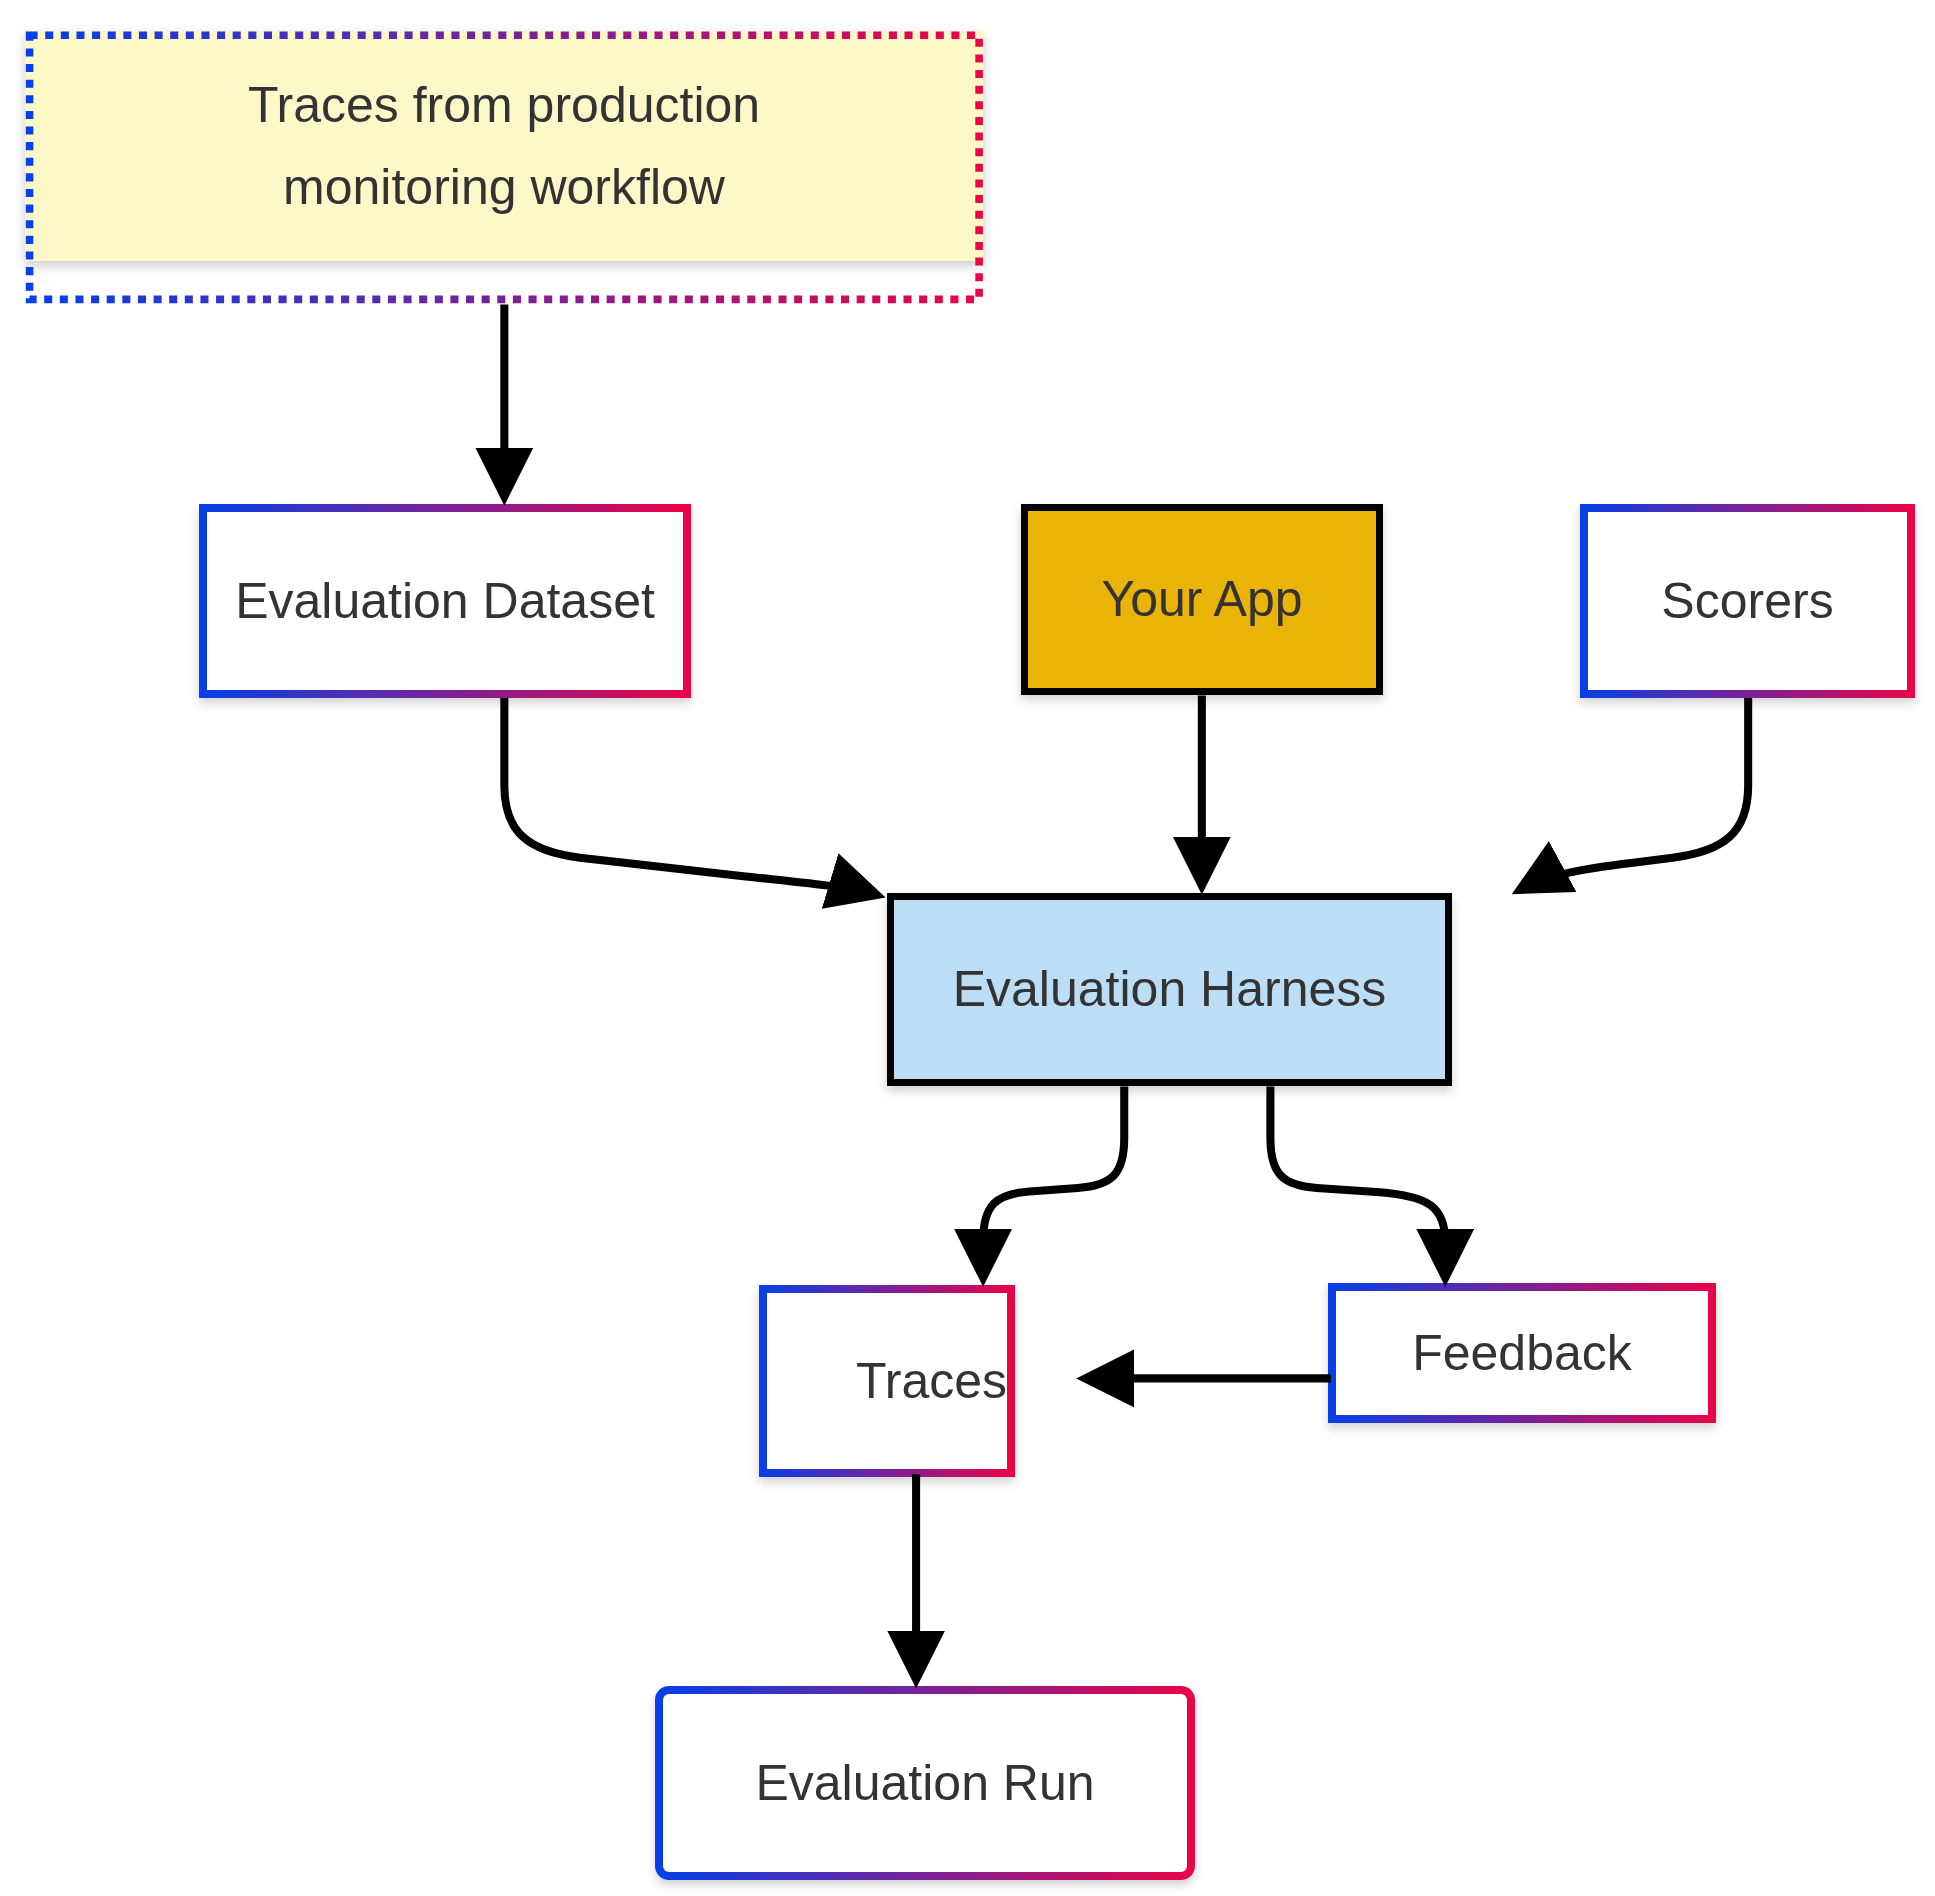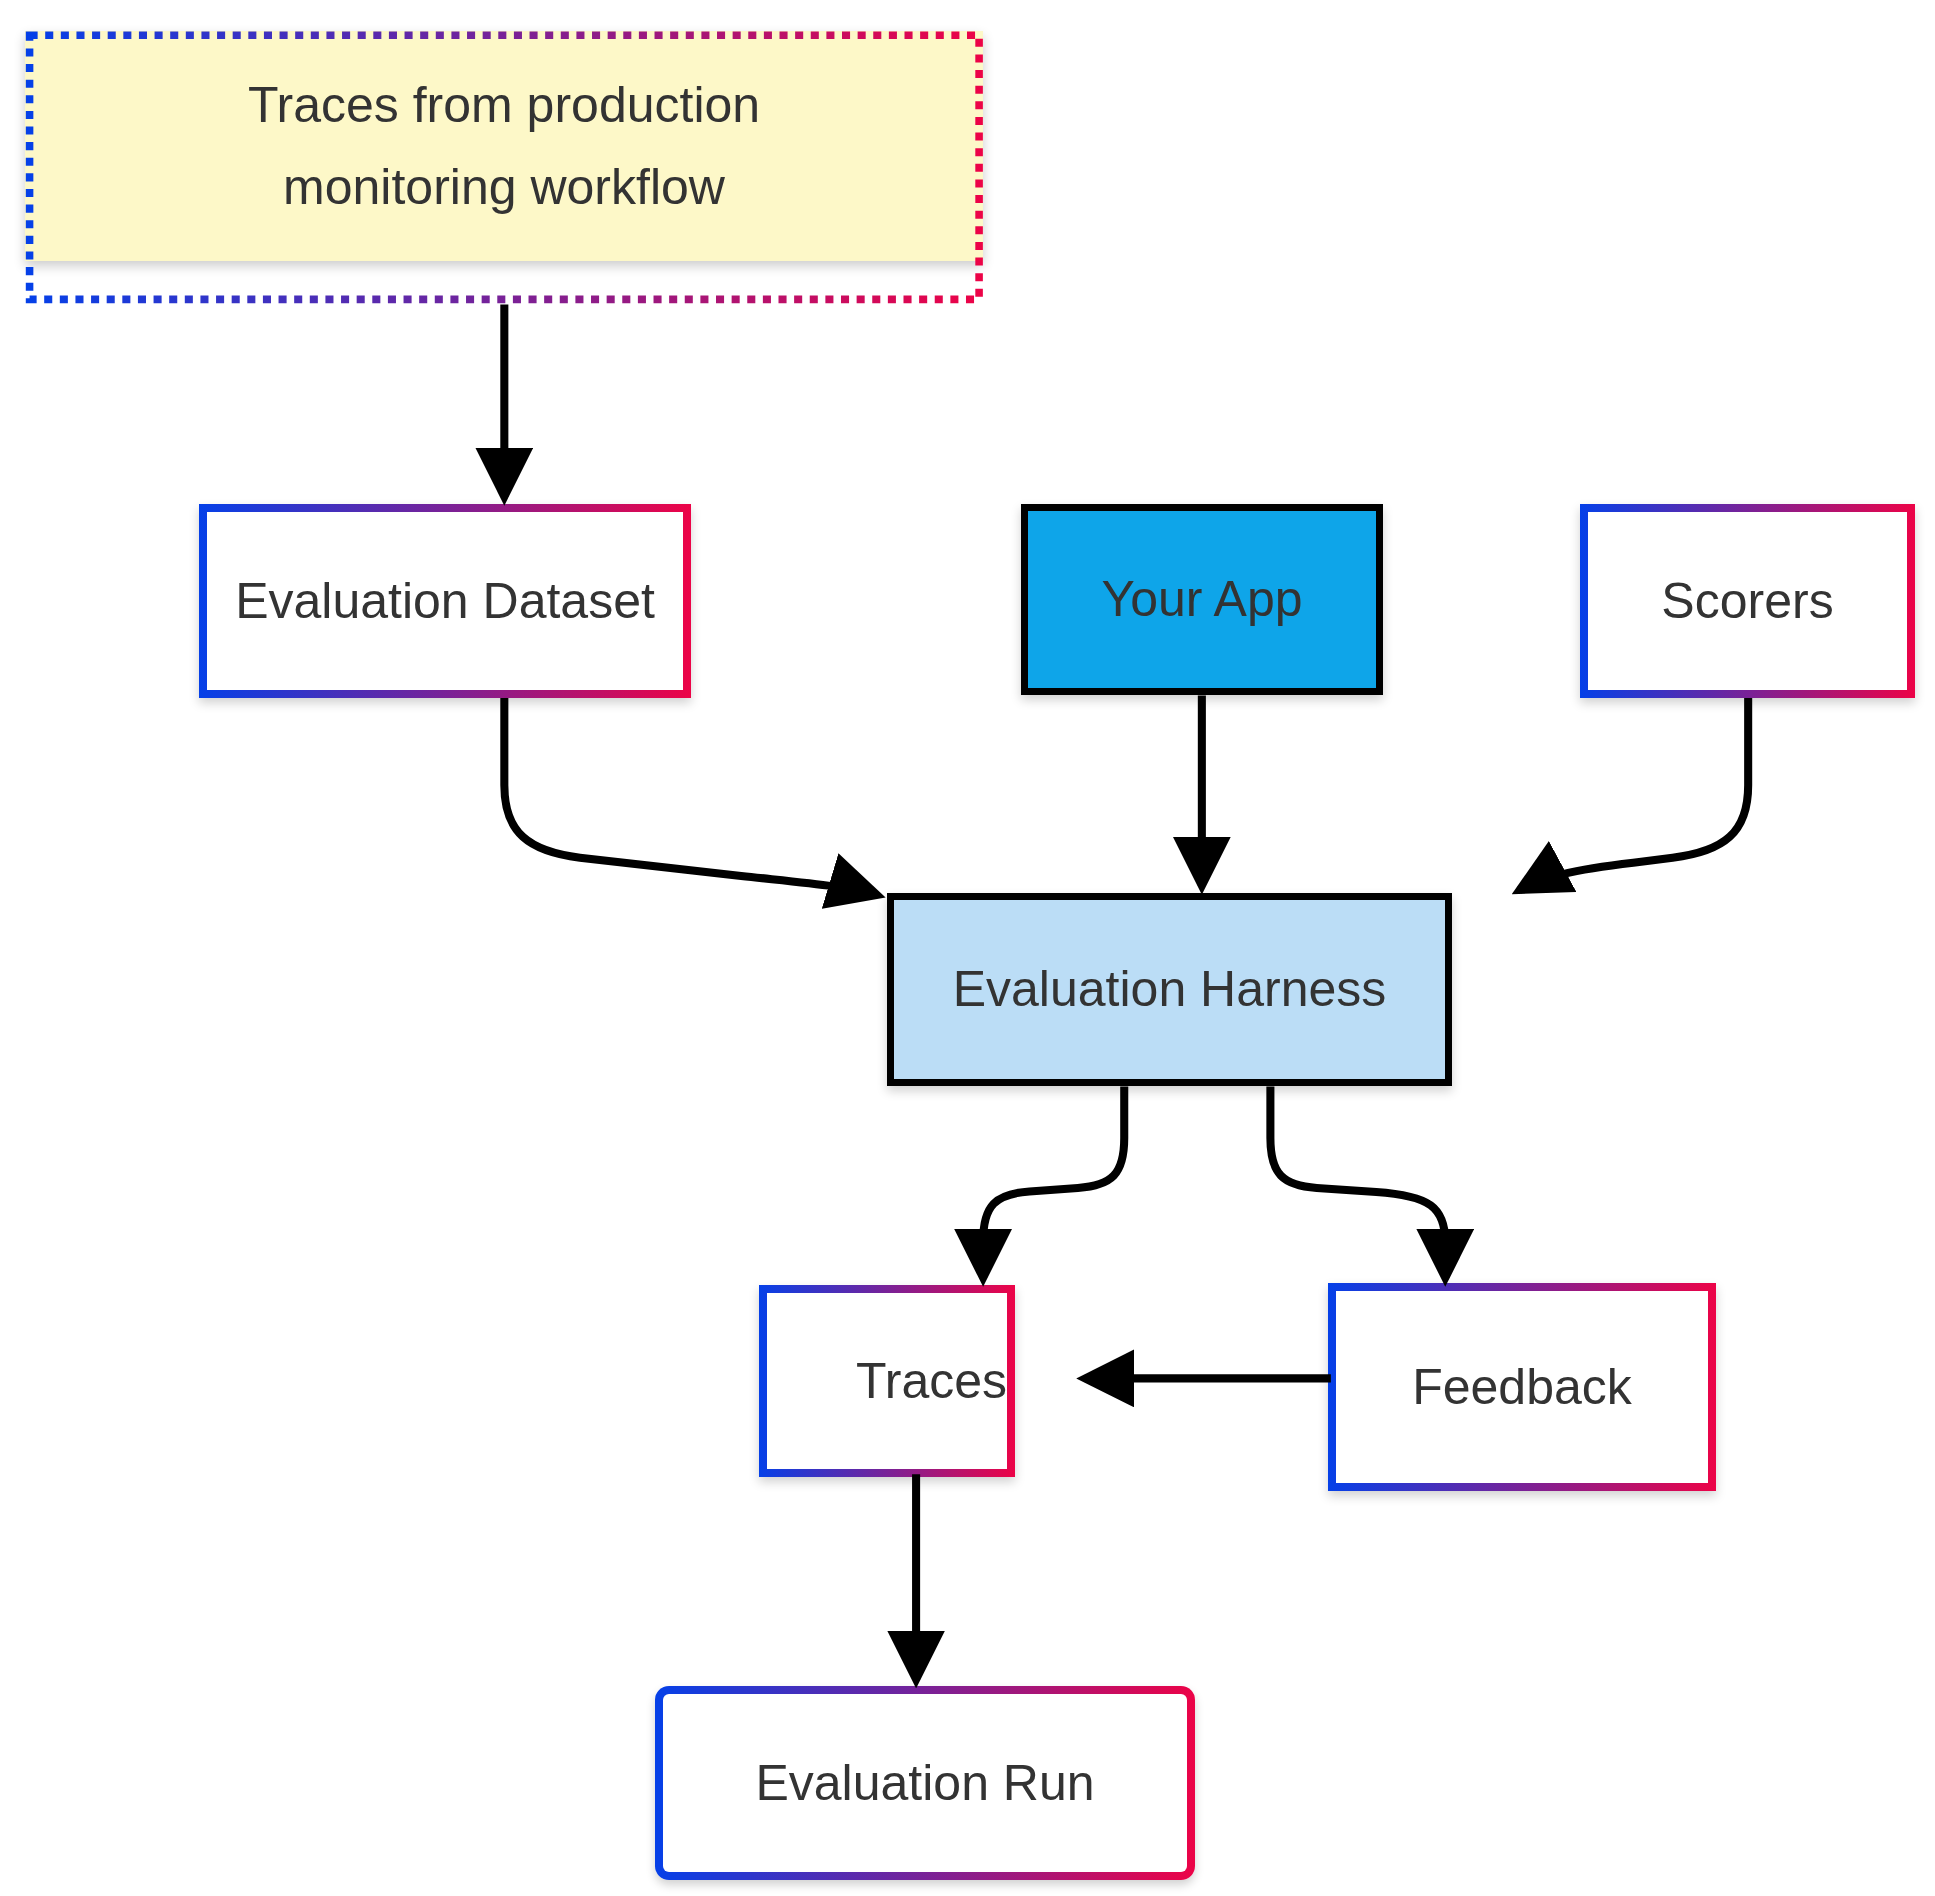--- a/index.html
+++ b/index.html
@@ -30,41 +30,41 @@
     border: 8px solid transparent;
     background:
       linear-gradient(var(--box-fill, #ffffff), var(--box-fill, #ffffff)) padding-box,
       linear-gradient(90deg, var(--gradient-from, #0540e8), var(--gradient-to, #ec0347)) border-box;
     box-shadow: 0 5px 10px rgba(0,0,0,0.18);
   }
 
   
   .bbox {
     border: 7px solid var(--line-color, #000000);
-    background: #0ea5e9;
+    background: #eab308;
     box-shadow: 0 5px 10px rgba(0,0,0,0.18);
   }
 
   .harness { background: var(--harness-fill, #bbddf6); }
 
   .note {
     background: var(--note-fill, #fdf8c8);
     box-shadow: 0 5px 11px rgba(0,0,0,0.20);
     line-height: 1.65;
   }
   .note .stack span { display: block; }
 
   
   #n-note     { left: 25px;   top: 31px;   width: 958px; height: 230px; }
   #n-dataset  { left: 199px;  top: 504px; width: 492px; height: 194px; }
   #n-yourapp  { left: 1021px; top: 504px; width: 362px;  height: 191px; }
   #n-scorers  { left: 1580px; top: 504px; width: 335px;  height: 194px; }
   #n-harness  { left: 887px; top: 893px; width: 565px; height: 193px; }
   #n-traces   { left: 759px; top: 1285px; width: 256px;  height: 192px; justify-content: flex-end; }
-  #n-feedback { left: 1328px; top: 1283px; width: 388px;  height: 208px; }
+  #n-feedback { left: 1328px; top: 1283px; width: 388px;  height: 140px; }
   #n-evalrun  { left: 655px; top: 1686px; width: 540px; height: 194px; border-radius: 14px; }
 
   
   #edges {
     position: absolute;
     left: 0; top: 0;
     width: 1936px;
     height: 1896px;
     pointer-events: none;
   }

